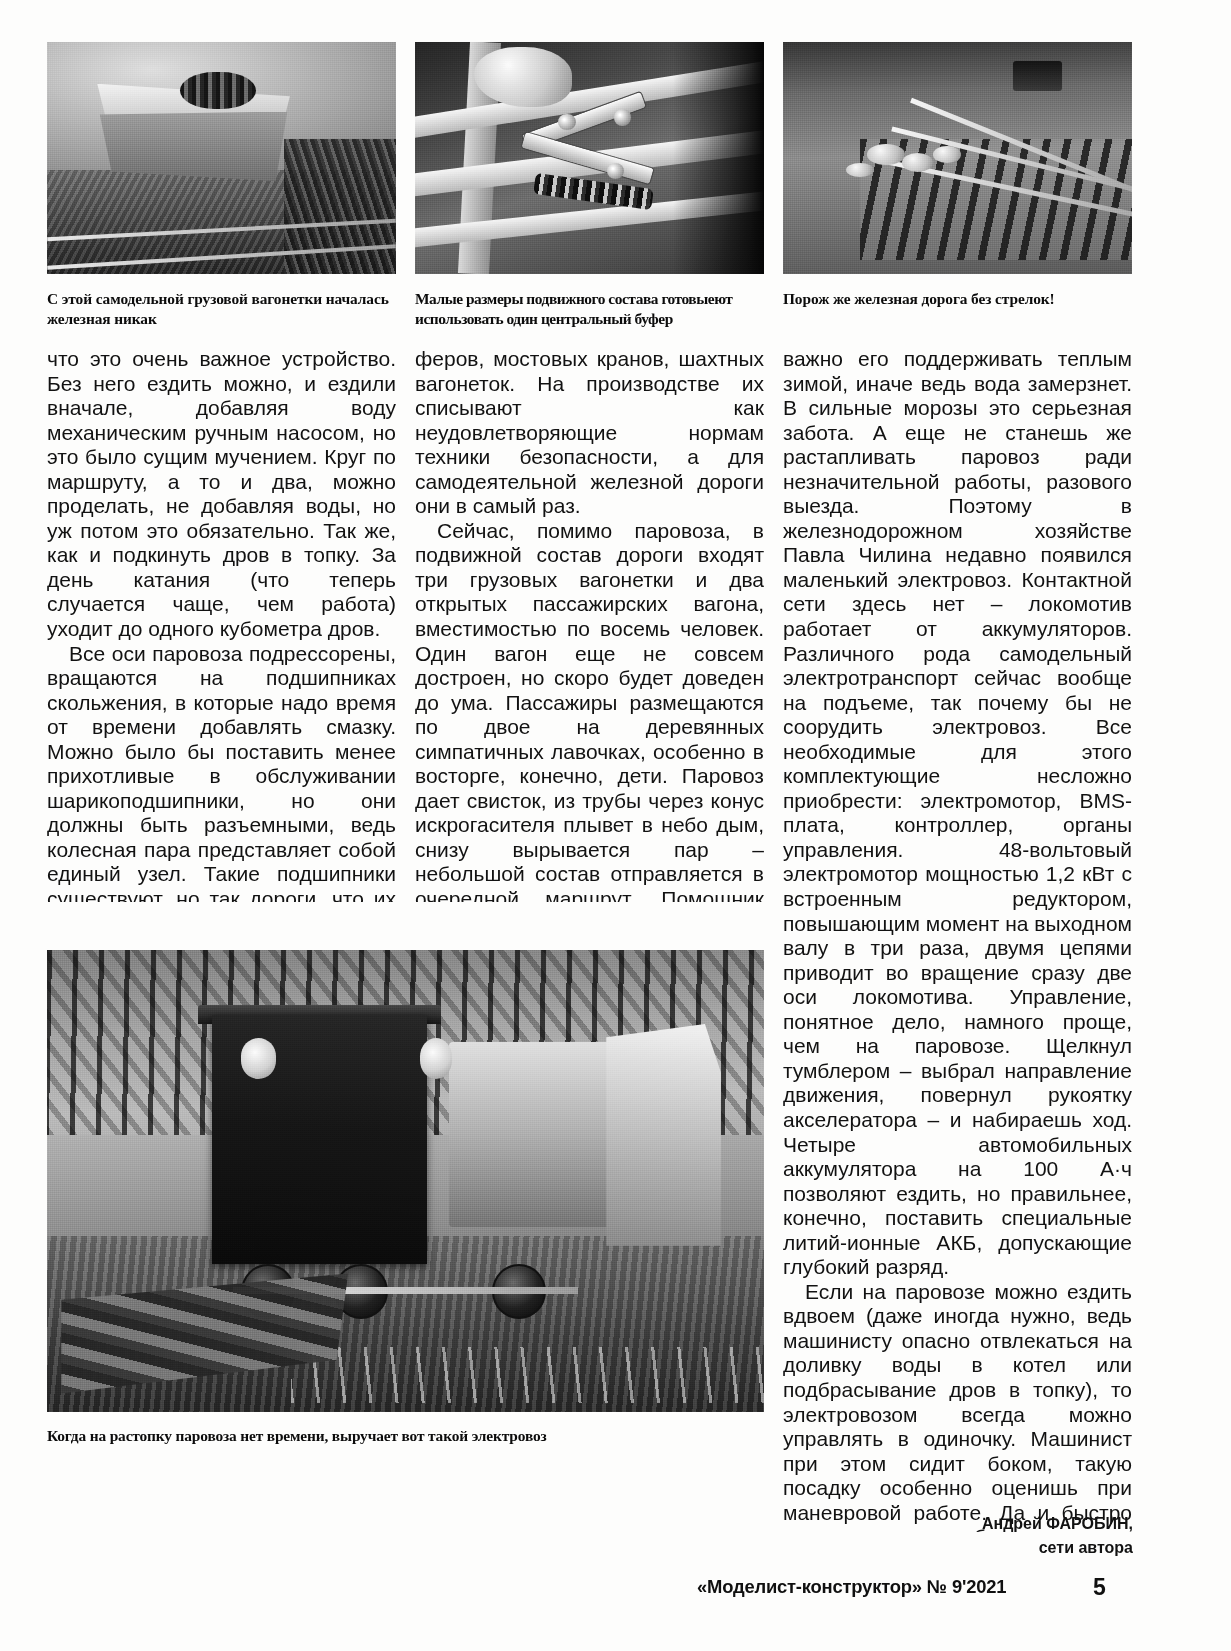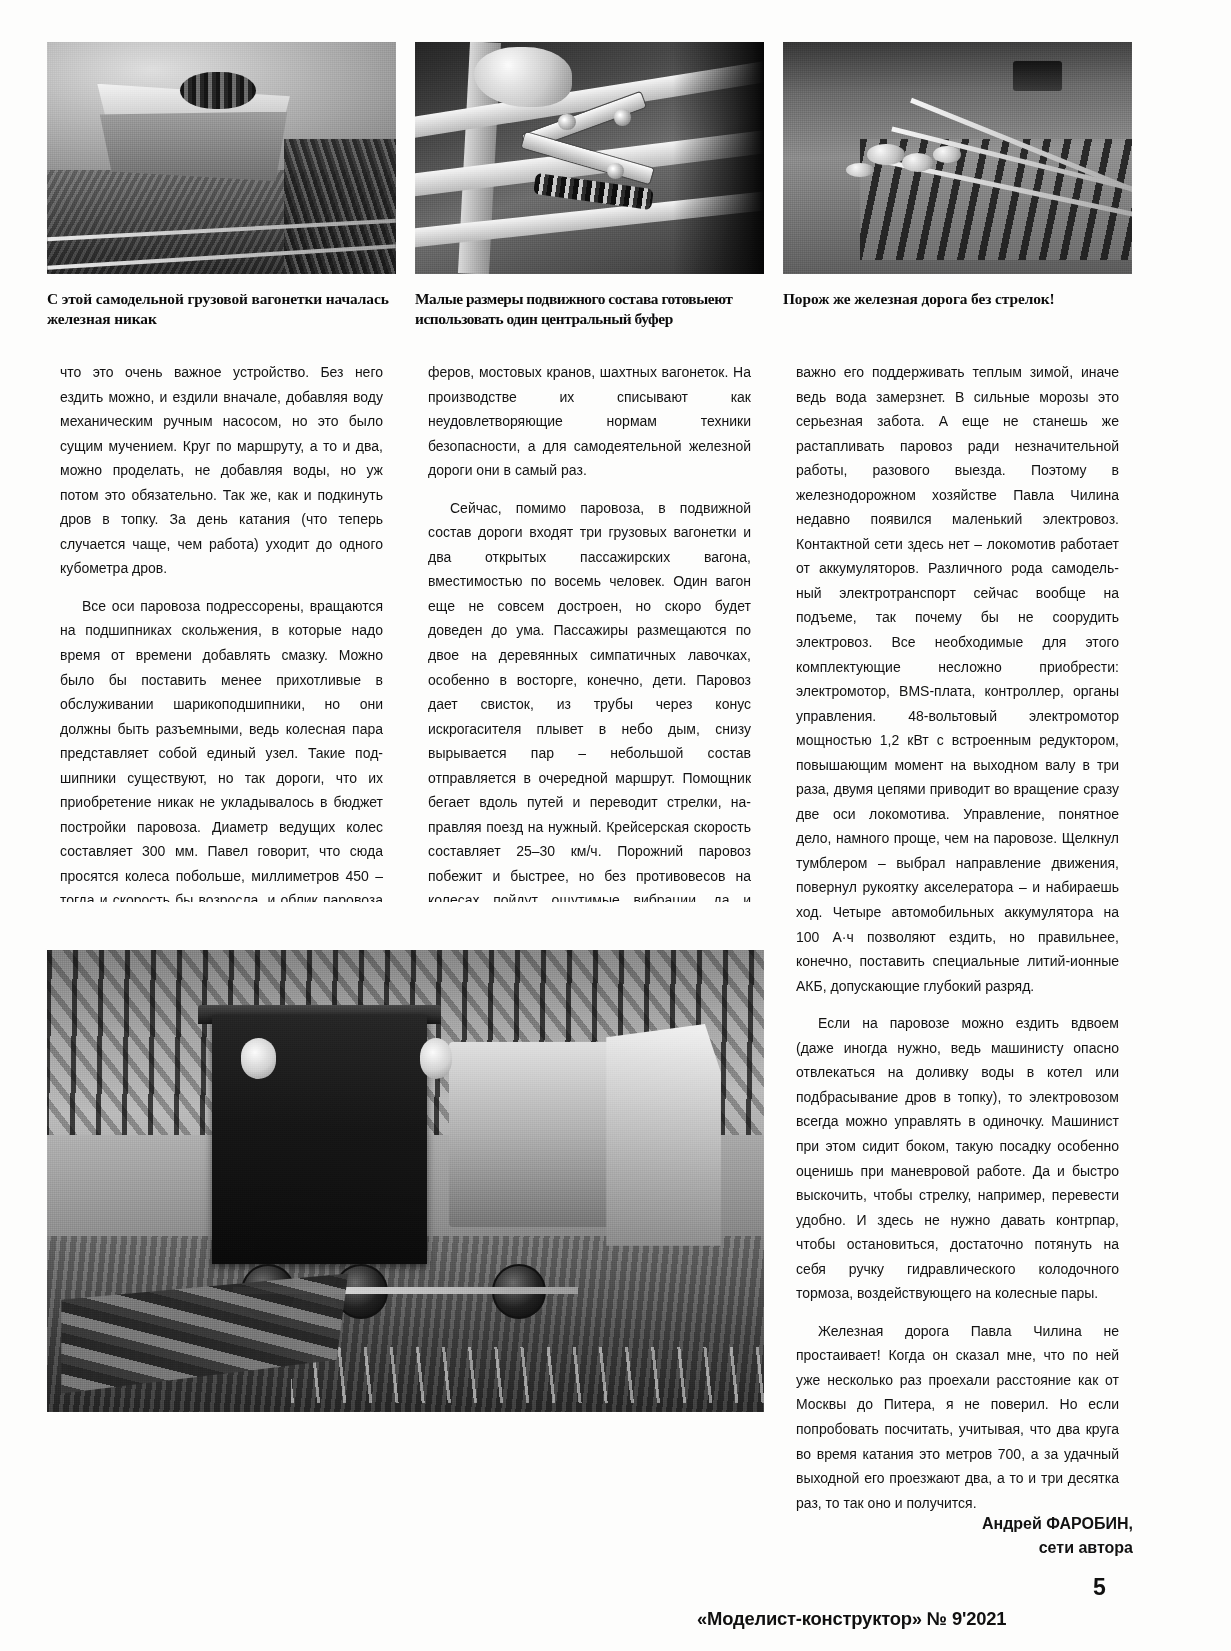--- a/index.html
+++ b/index.html
@@ -61,22 +61,22 @@
     position: absolute;
     left: 47px;
     top: 347px;
     width: 1086px;
     display: flex;
     gap: 19px;
   }
   .col { width: 349px; }
 
   .col p {
-    margin: 13px;
-    font-size: 14px;
+    margin: 0;
+    font-size: 21px;
     line-height: 24.55px;
     text-align: justify;
     text-justify: inter-word;
     color: #121212;
     hyphens: manual;
   }
   .col p.indent { text-indent: 22px; }
 
   
   .col-1 { height: 555px; overflow: hidden; }
@@ -131,21 +131,20 @@
     height: 34px;
   }
   .footer-title {
     position: absolute;
     left: 697px;
     top: 0;
     font-size: 18.4px;
     font-weight: bold;
     letter-spacing: -0.2px;
     color: #101010;
-    margin-top: 32px;
   }
   .footer-pageno {
     position: absolute;
     left: 1093px;
     top: -2px;
     font-size: 23px;
     font-weight: bold;
     color: #101010;
   }
 
@@ -404,20 +403,21 @@
       <div class="bp-win-a"></div>
       <div class="bp-win-b"></div>
       <div class="bp-wheel bp-w1"></div>
       <div class="bp-wheel bp-w2"></div>
       <div class="bp-wheel bp-w3"></div>
       <div class="bp-rod"></div>
       <div class="bp-bench"></div>
       <div class="bp-dark-r"></div>
       <div class="grain"></div>
     </div>
+    <div class="big-caption">Когда на растопку паровоза нет времени, выручает вот такой электровоз</div>
   </div>
 
   <div class="byline">
     <div>Андрей ФАРОБИН,</div>
     <div class="line2">сети автора</div>
   </div>
 
   <div class="footer">
     <div class="footer-title">«Моделист-конструктор» № 9'2021</div>
     <div class="footer-pageno">5</div>

